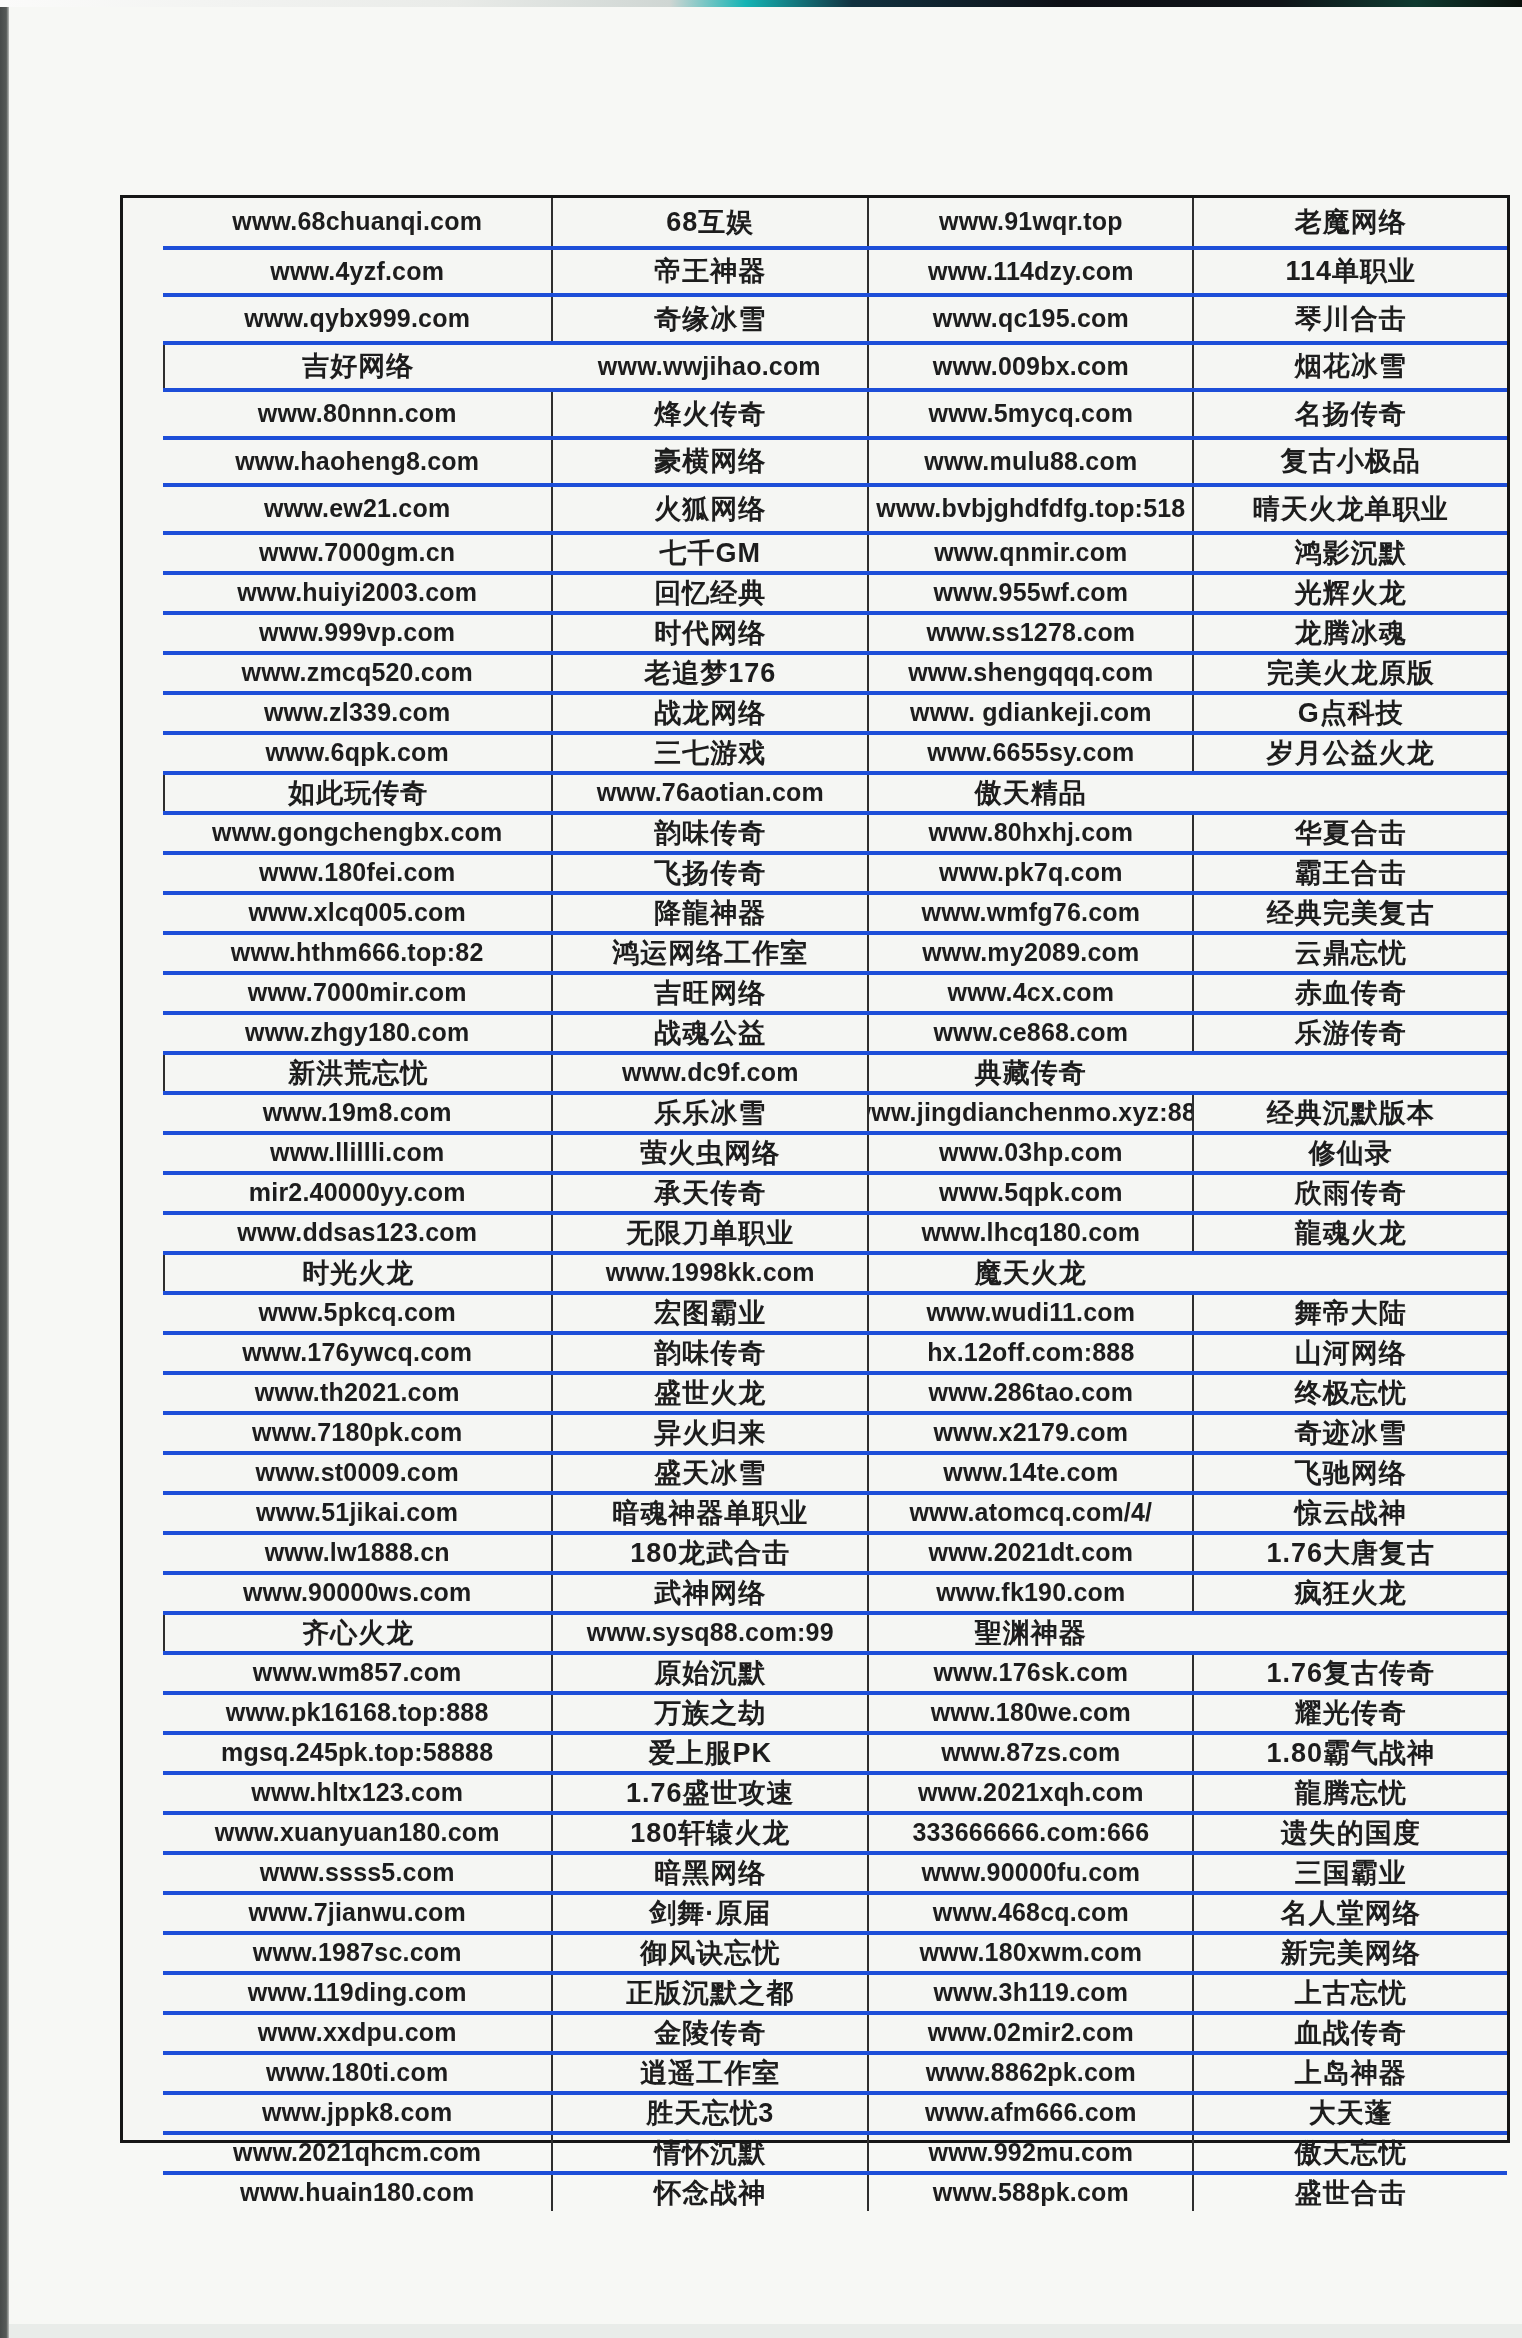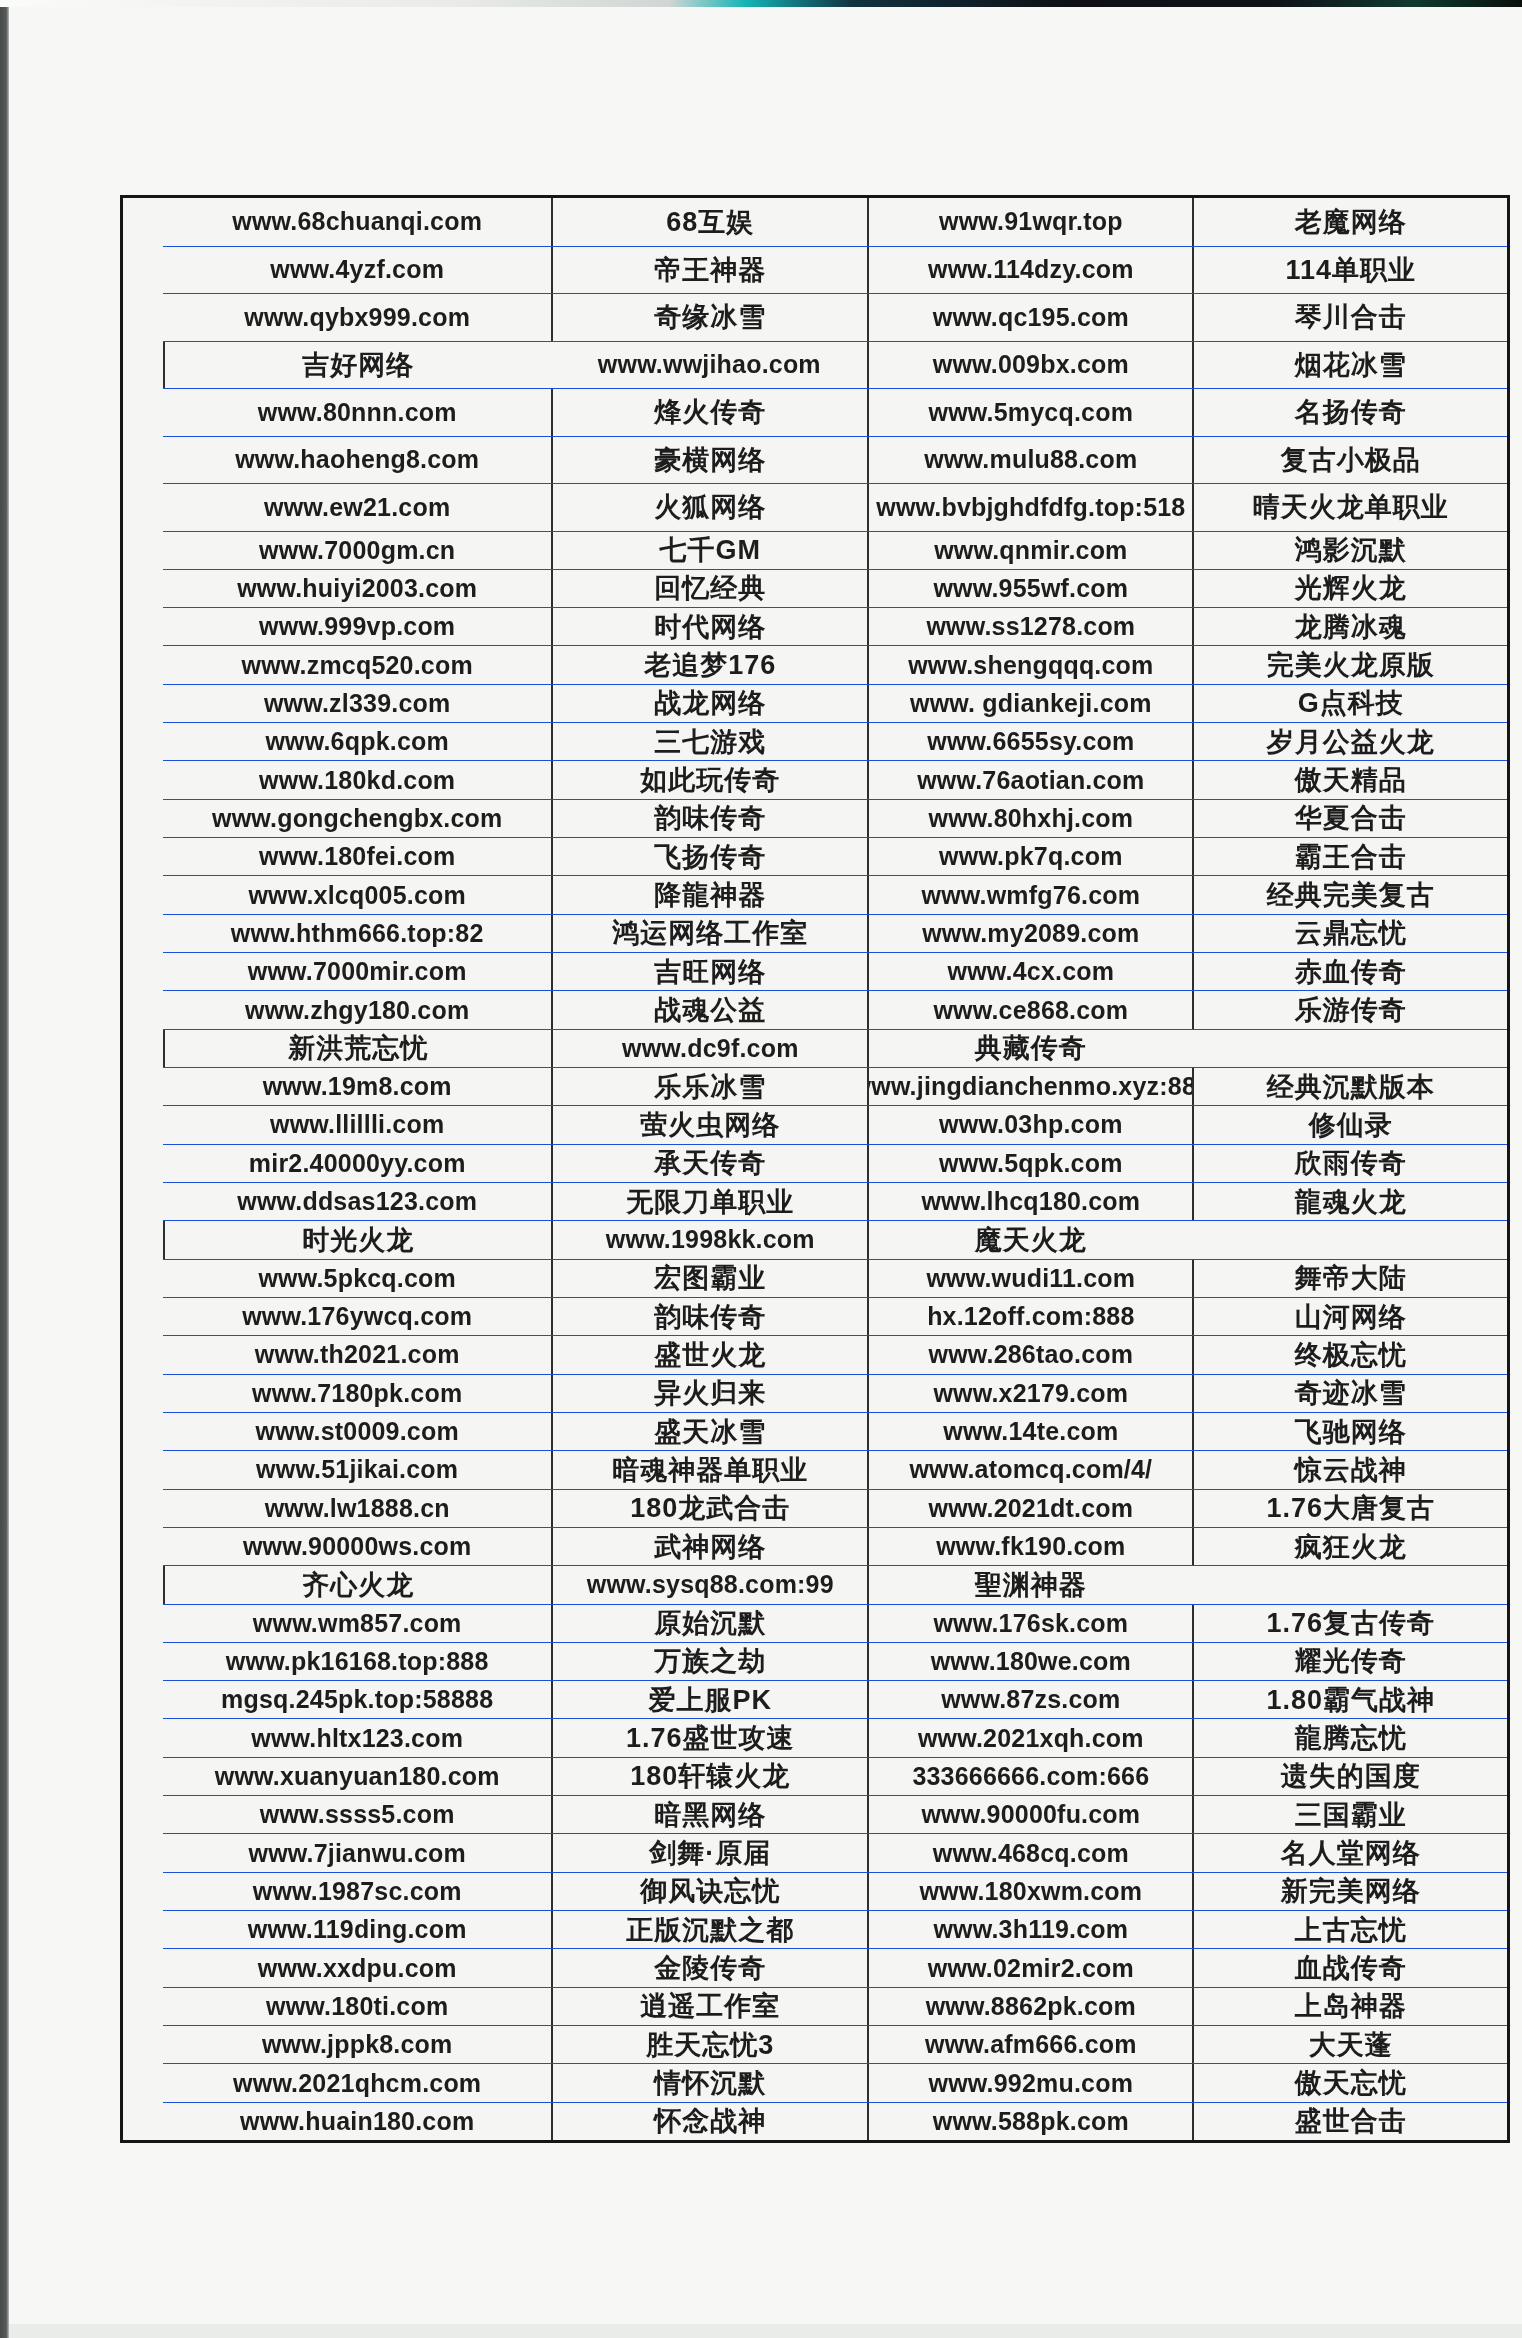--- a/index.html
+++ b/index.html
@@ -53,21 +53,21 @@
     display: grid;
     grid-template-rows: repeat(7, 47.5px) repeat(42, 1fr);
   }
   .t-row {
     display: grid;
     grid-template-columns: 28.9% 23.5% 24.2% 23.4%;
     align-items: center;
     margin-left: 40px;
   }
   .t-row + .t-row {
-    border-top: 1px solid #1d4ed8;
+    border-top: 4px solid #1d4ed8;
   }
   .t-cell {
     height: 100%;
     display: flex;
     align-items: center;
     justify-content: center;
     overflow: hidden;
     white-space: nowrap;
     color: #1d1d1d;
     font-weight: bold;
@@ -165,21 +165,20 @@
       <div class="t-cell c3 url">www. gdiankeji.com</div>
       <div class="t-cell c4 cname">G点科技</div>
     </div>
     <div class="t-row">
       <div class="t-cell c1 url">www.6qpk.com</div>
       <div class="t-cell c2 cname">三七游戏</div>
       <div class="t-cell c3 url">www.6655sy.com</div>
       <div class="t-cell c4 cname">岁月公益火龙</div>
     </div>
     <div class="t-row">
-      <div class="t-cell c1 url">www.180kd.com</div>
       <div class="t-cell c2 cname">如此玩传奇</div>
       <div class="t-cell c3 url">www.76aotian.com</div>
       <div class="t-cell c4 cname">傲天精品</div>
     </div>
     <div class="t-row">
       <div class="t-cell c1 url">www.gongchengbx.com</div>
       <div class="t-cell c2 cname">韵味传奇</div>
       <div class="t-cell c3 url">www.80hxhj.com</div>
       <div class="t-cell c4 cname">华夏合击</div>
     </div>

